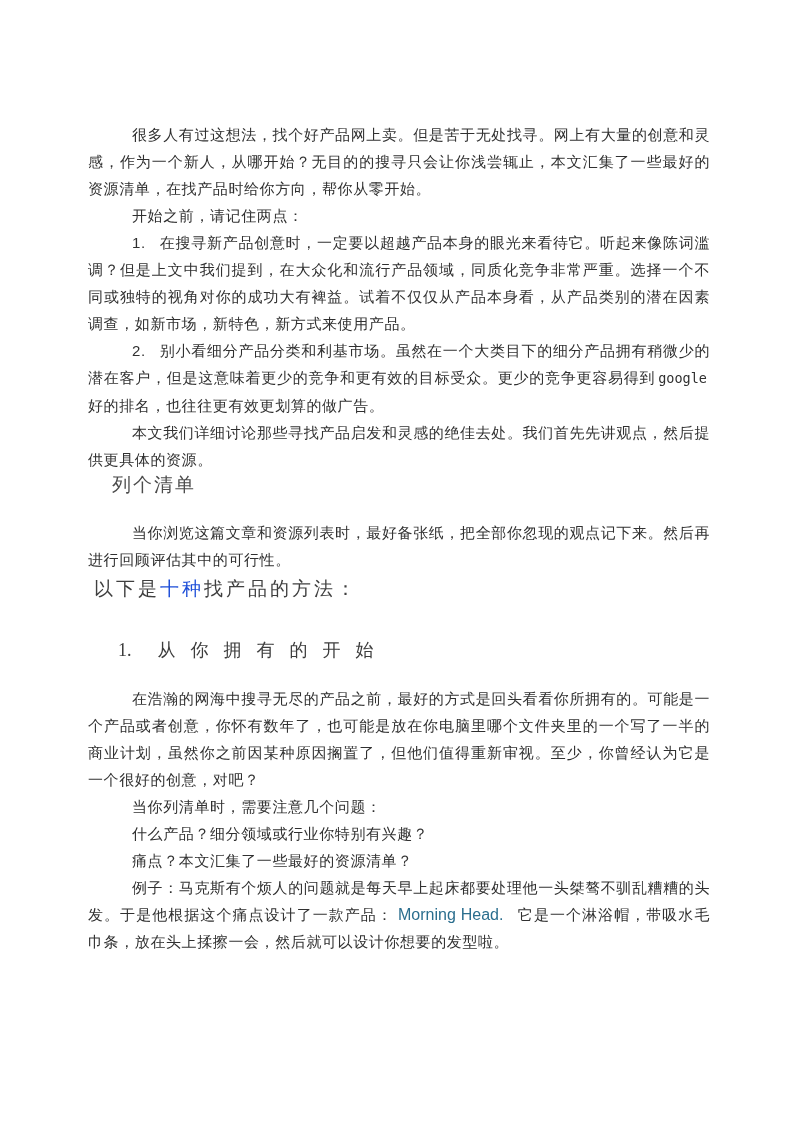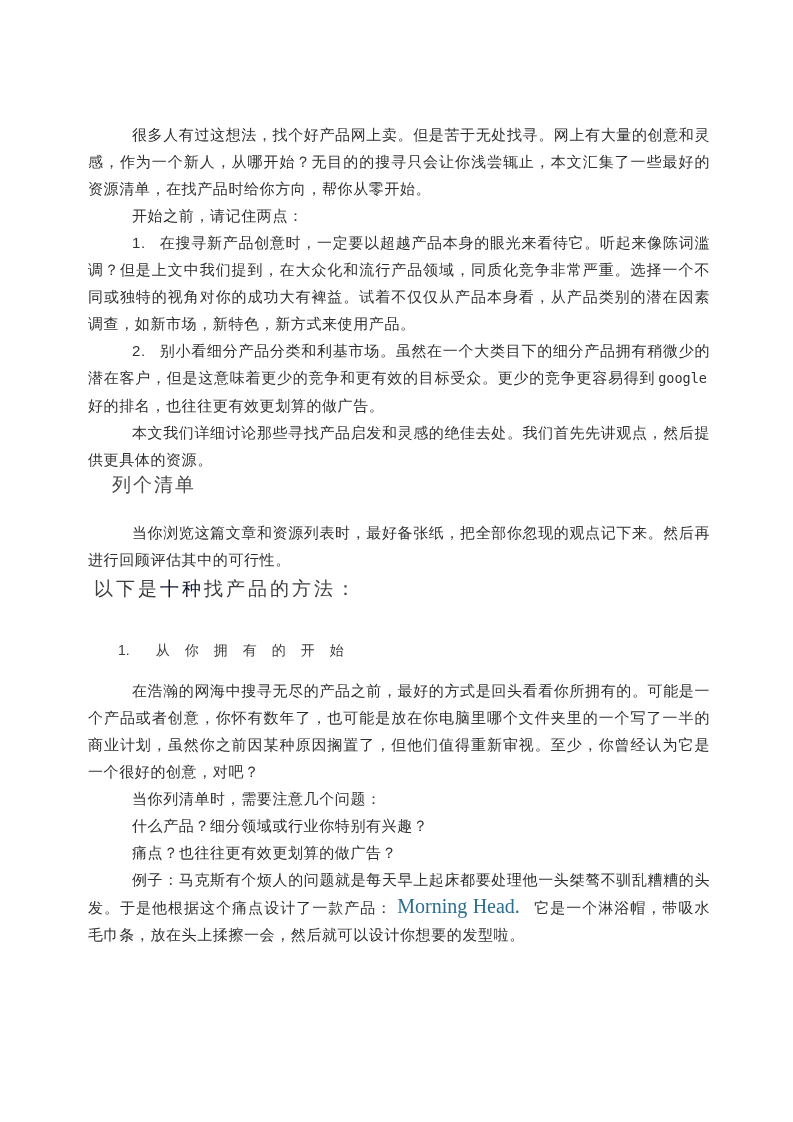--- a/index.html
+++ b/index.html
@@ -53,36 +53,36 @@
   .h-methods {
     font-family: "DejaVu Serif", serif;
     font-weight: normal;
     font-size: 19px;
     line-height: 30px;
     color: #3f3f3f;
     margin: 0;
     padding-left: 6px;
     letter-spacing: 3px;
   }
-  .red { color: #0f172a; }
+  .red { color: #1d4ed8; }
   .h-section {
-    font-family: Liberation Sans, sans-serif;
+    font-family: Liberation Serif, serif;
     font-weight: normal;
-    font-size: 14px;
+    font-size: 18px;
     line-height: 35px;
     color: #3d3d3d;
     margin: 30px 0 0 0;
     padding-left: 30px;
   }
   .sec-num { margin-right: 26px; letter-spacing: 0; }
   .sec-title { letter-spacing: 15px; }
-  .p-sec1 { margin-top: 9px; }
+  .p-sec1 { margin-top: 17px; }
   .link-teal {
-    font-family: Liberation Serif, serif;
-    font-size: 20px;
+    font-family: Liberation Sans, sans-serif;
+    font-size: 16px;
     color: #2b6e8e;
     text-decoration: none;
     letter-spacing: 0;
     margin-left: 5px;
     margin-right: 14px;
     cursor: pointer;
   }
 </style>
 </head>
 <body>
@@ -106,18 +106,18 @@
 
     <h2 class="h-methods"><span>以下是</span><span class="red">十种</span><span>找产品的方法：</span></h2>
 
     <h3 class="h-section"><span class="sec-num">1.</span><span class="sec-title">从你拥有的开始</span></h3>
 
     <p class="indent p-sec1">在浩瀚的网海中搜寻无尽的产品之前，最好的方式是回头看看你所拥有的。可能是一个产品或者创意，你怀有数年了，也可能是放在你电脑里哪个文件夹里的一个写了一半的商业计划，虽然你之前因某种原因搁置了，但他们值得重新审视。至少，你曾经认为它是一个很好的创意，对吧？</p>
 
     <p class="indent">当你列清单时，需要注意几个问题：</p>
 
     <p class="indent">什么产品？细分领域或行业你特别有兴趣？</p>
-    <p class="indent">痛点？也往往更有效更划算的做广告？</p>
+    <p class="indent">痛点？本文汇集了一些最好的资源清单？</p>
 
     <p class="indent"><span>例子：马克斯有个烦人的问题就是每天早上起床都要处理他一头桀骜不驯乱糟糟的头发。于是他根据这个痛点设计了一款产品：</span><span class="link-teal">Morning Head.</span><span>它是一个淋浴帽，带吸水毛巾条，放在头上揉擦一会，然后就可以设计你想要的发型啦。</span></p>
 
   </div>
 </div>
 
 </body></html>

